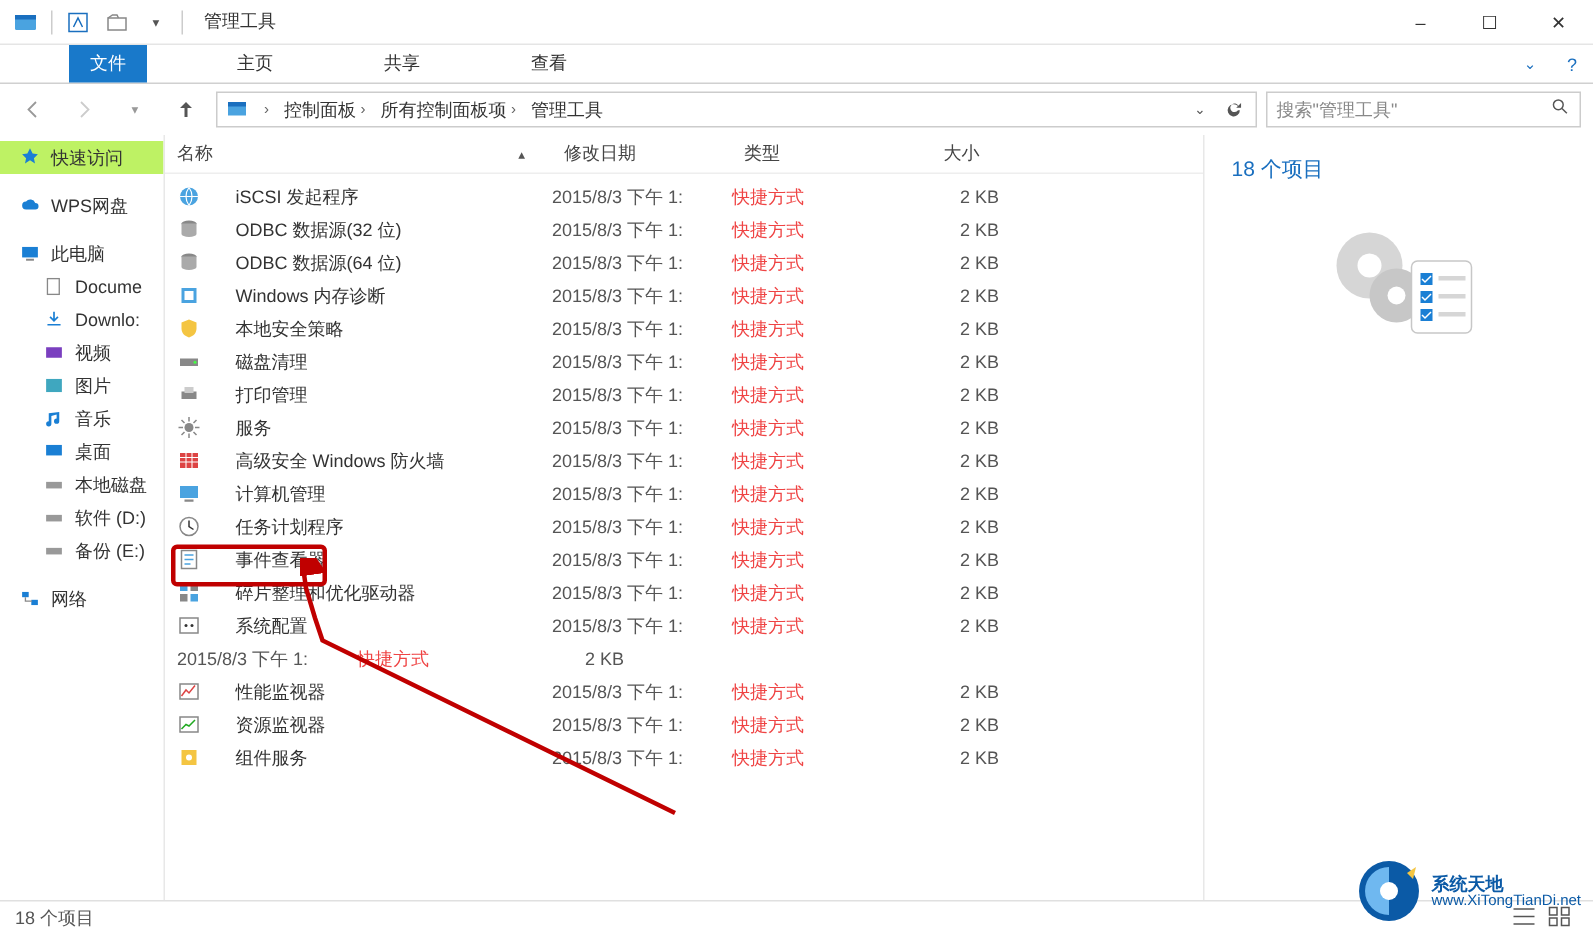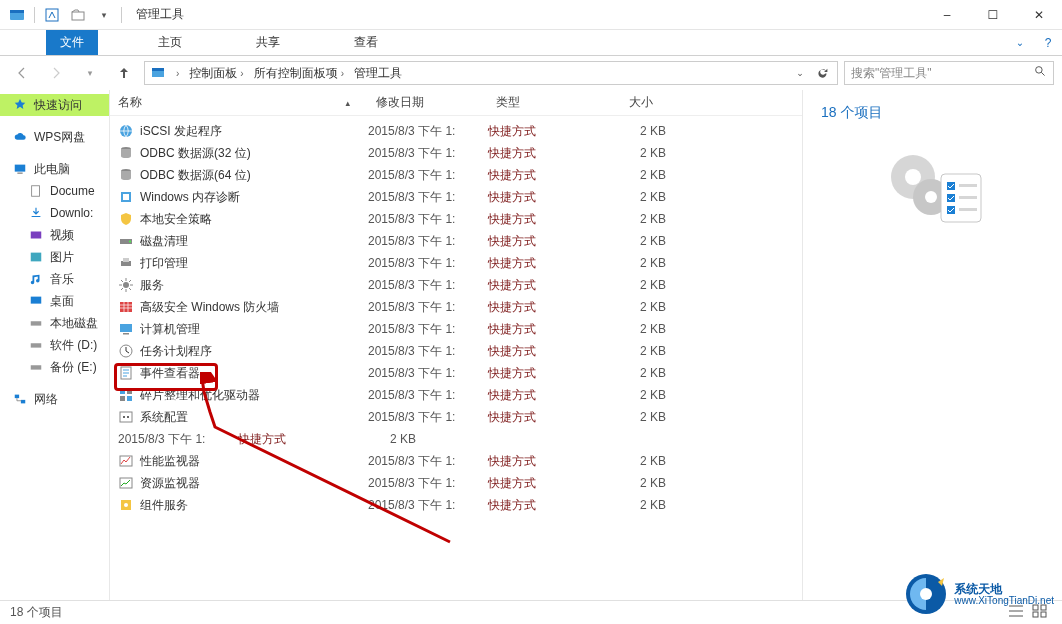--- a/index.html
+++ b/index.html
@@ -51,23 +51,23 @@
   .columns { display: flex; align-items: center; height: 26px; border-bottom: 1px solid #eee; color: #444; }
   .col { padding-left: 8px; }
   .col.name { flex: 0 0 258px; display:flex; align-items:center; gap:6px; }
   .col.date { flex: 0 0 120px; }
   .col.type { flex: 0 0 120px; }
   .col.size { flex: 0 0 70px; text-align: center; padding-right: 12px; }
   .sort-caret { font-size:9px; color:#555; }
 
   .rows { padding-top: 4px; }
   .row { display: flex; align-items: center; height: 22px; color: #333; padding-left: 8px; }
-  .row .c-name { flex: 0 0 250px; display:flex; align-items:center; gap:6px; }
+  .row .c-name { flex: 0 0 250px; display:flex; align-items:center; gap:23px; }
   .row .c-date { flex: 0 0 120px; color:#555; }
-  .row .c-type { flex: 0 0 120px; color:#7f1d1d; }
+  .row .c-type { flex: 0 0 120px; color:#ef4444; }
   .row .c-size { flex: 0 0 70px; text-align:right; padding-right:12px; color:#555; }
   .row .ficon { width:16px; height:16px; display:flex; align-items:center; justify-content:center; }
   .row.highlight .c-name { position: relative; }
   .row.highlight .c-name::after { content:""; position:absolute; left:-4px; top:-2px; width: 98px; height: 22px; border: 3px solid #c00000; border-radius: 4px; pointer-events:none; }
 
   
   .preview { width: 260px; border-left: 1px solid #e8e8e8; padding: 14px 18px; }
   .preview .count { color: #1a6fbf; font-size: 14px; margin-bottom: 20px; }
   .preview .art { width: 100px; height: 90px; margin: 10px auto; position: relative; }
 

